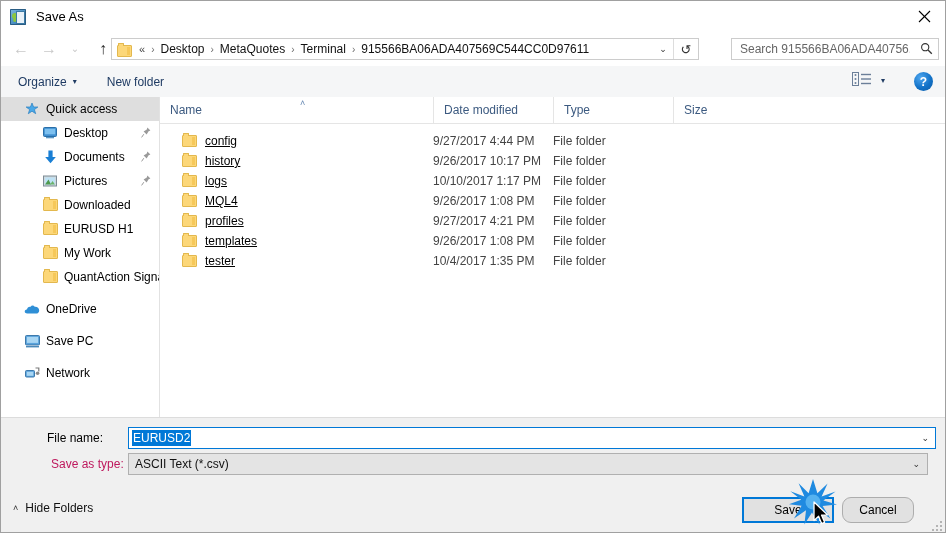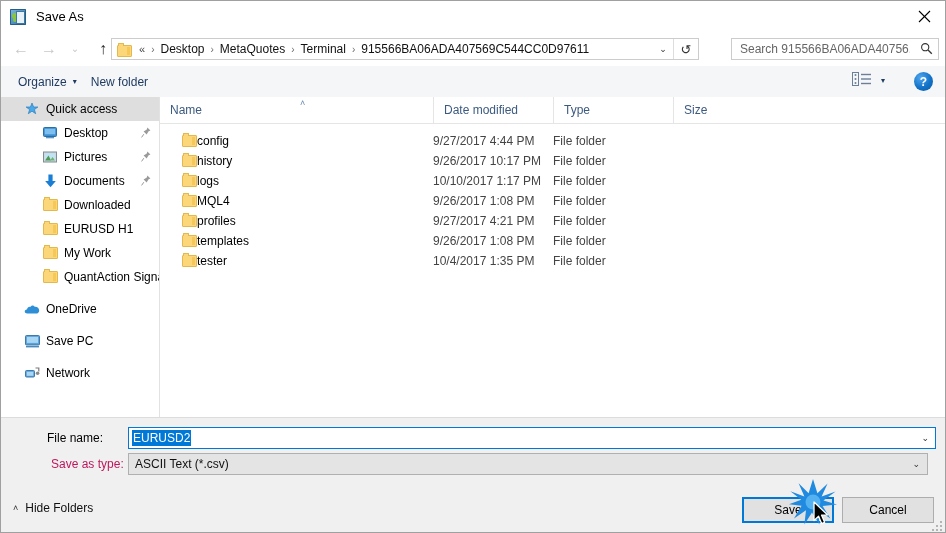--- a/index.html
+++ b/index.html
@@ -192,21 +192,21 @@
   }
   .tb-item {
     font-size: 12px;
     color: #1f3b63;
     padding: 3px 7px;
     display: flex;
     align-items: center;
   }
   #tb-organize { margin-left: 10px; }
   #tb-organize .caret { margin-left: 6px; font-size: 8px; color: #1f3b63; }
-  #tb-newfolder { }
+  #tb-newfolder { margin-left: 16px; }
 
   #tb-view {
     position: absolute;
     right: 62px; top: 6px;
     display: flex;
     align-items: center;
   }
   #tb-view .caret { margin-left: 9px; font-size: 8px; color: #1f3b63; }
   #tb-help {
     position: absolute;
@@ -337,21 +337,21 @@
     position: relative;
     font-size: 12px;
     color: #000000;
   }
   .row .cell-name {
     position: absolute;
     left: 22px;
     display: flex;
     align-items: center;
   }
-  .row .cell-name .fname { margin-left: 0; }
+  .row .cell-name .fname { margin-left: 8px; text-decoration: underline; }
   .row .cell-date {
     position: absolute;
     left: 273px;
     color: #444444;
   }
   .row .cell-type {
     position: absolute;
     left: 393px;
     color: #444444;
   }
@@ -460,21 +460,22 @@
     color: #000000;
   }
   #save-btn {
     left: 741px;
     width: 92px;
     border: 2px solid #0078d7;
     background: #e1e1e1;
   }
   #cancel-btn {
     left: 841px;
-    width: 92px;
+    width: 72px;
+    border-radius: 9px;
   }
   #resize-grip {
     position: absolute;
     right: 3px; bottom: 3px;
     width: 12px; height: 12px;
   }
   .grip-dot {
     position: absolute;
     width: 2px; height: 2px;
     background: #b4b4b4;
@@ -600,44 +601,44 @@
         <span class="pin">
           <svg width="10" height="11" viewBox="0 0 10 11">
             <path d="M6.4 0.6 L9.4 3.6 L7.6 4.2 L5.6 7.4 L2.6 4.4 L5.8 2.4 Z" fill="#9a9a9a"></path>
             <line x1="2.8" y1="7.2" x2="0.6" y2="10.4" stroke="#9a9a9a" stroke-width="1"></line>
           </svg>
         </span>
       </div>
 
       <div class="side-item lvl1">
         <span class="sico">
+          <svg width="13" height="14" viewBox="0 0 13 14">
+            <rect x="4.4" y="0.5" width="4.2" height="7" fill="#1a7fd4"></rect>
+            <polygon points="1.2,7 11.8,7 6.5,13.2" fill="#1a7fd4"></polygon>
+          </svg>
+        </span>
+        <span class="slabel">Documents</span>
+        <span class="pin">
+          <svg width="10" height="11" viewBox="0 0 10 11">
+            <path d="M6.4 0.6 L9.4 3.6 L7.6 4.2 L5.6 7.4 L2.6 4.4 L5.8 2.4 Z" fill="#9a9a9a"></path>
+            <line x1="2.8" y1="7.2" x2="0.6" y2="10.4" stroke="#9a9a9a" stroke-width="1"></line>
+          </svg>
+        </span>
+      </div>
+
+      <div class="side-item lvl1">
+        <span class="sico">
           <svg width="14" height="12" viewBox="0 0 14 12">
             <rect x="0.5" y="1" width="13" height="10" fill="#cfd8dd" stroke="#7d8c96" stroke-width="1"></rect>
             <rect x="2" y="2.5" width="10" height="7" fill="#bfe2f5"></rect>
             <polygon points="2,9.5 5.5,4.6 8,9.5" fill="#4f9a4f"></polygon>
             <polygon points="7,9.5 9.6,6 12,9.5" fill="#6db46d"></polygon>
           </svg>
         </span>
         <span class="slabel">Pictures</span>
-        <span class="pin">
-          <svg width="10" height="11" viewBox="0 0 10 11">
-            <path d="M6.4 0.6 L9.4 3.6 L7.6 4.2 L5.6 7.4 L2.6 4.4 L5.8 2.4 Z" fill="#9a9a9a"></path>
-            <line x1="2.8" y1="7.2" x2="0.6" y2="10.4" stroke="#9a9a9a" stroke-width="1"></line>
-          </svg>
-        </span>
-      </div>
-
-      <div class="side-item lvl1">
-        <span class="sico">
-          <svg width="13" height="14" viewBox="0 0 13 14">
-            <rect x="4.4" y="0.5" width="4.2" height="7" fill="#1a7fd4"></rect>
-            <polygon points="1.2,7 11.8,7 6.5,13.2" fill="#1a7fd4"></polygon>
-          </svg>
-        </span>
-        <span class="slabel">Documents</span>
         <span class="pin">
           <svg width="10" height="11" viewBox="0 0 10 11">
             <path d="M6.4 0.6 L9.4 3.6 L7.6 4.2 L5.6 7.4 L2.6 4.4 L5.8 2.4 Z" fill="#9a9a9a"></path>
             <line x1="2.8" y1="7.2" x2="0.6" y2="10.4" stroke="#9a9a9a" stroke-width="1"></line>
           </svg>
         </span>
       </div>
 
       <div class="side-item lvl1">
         <span class="sico">

